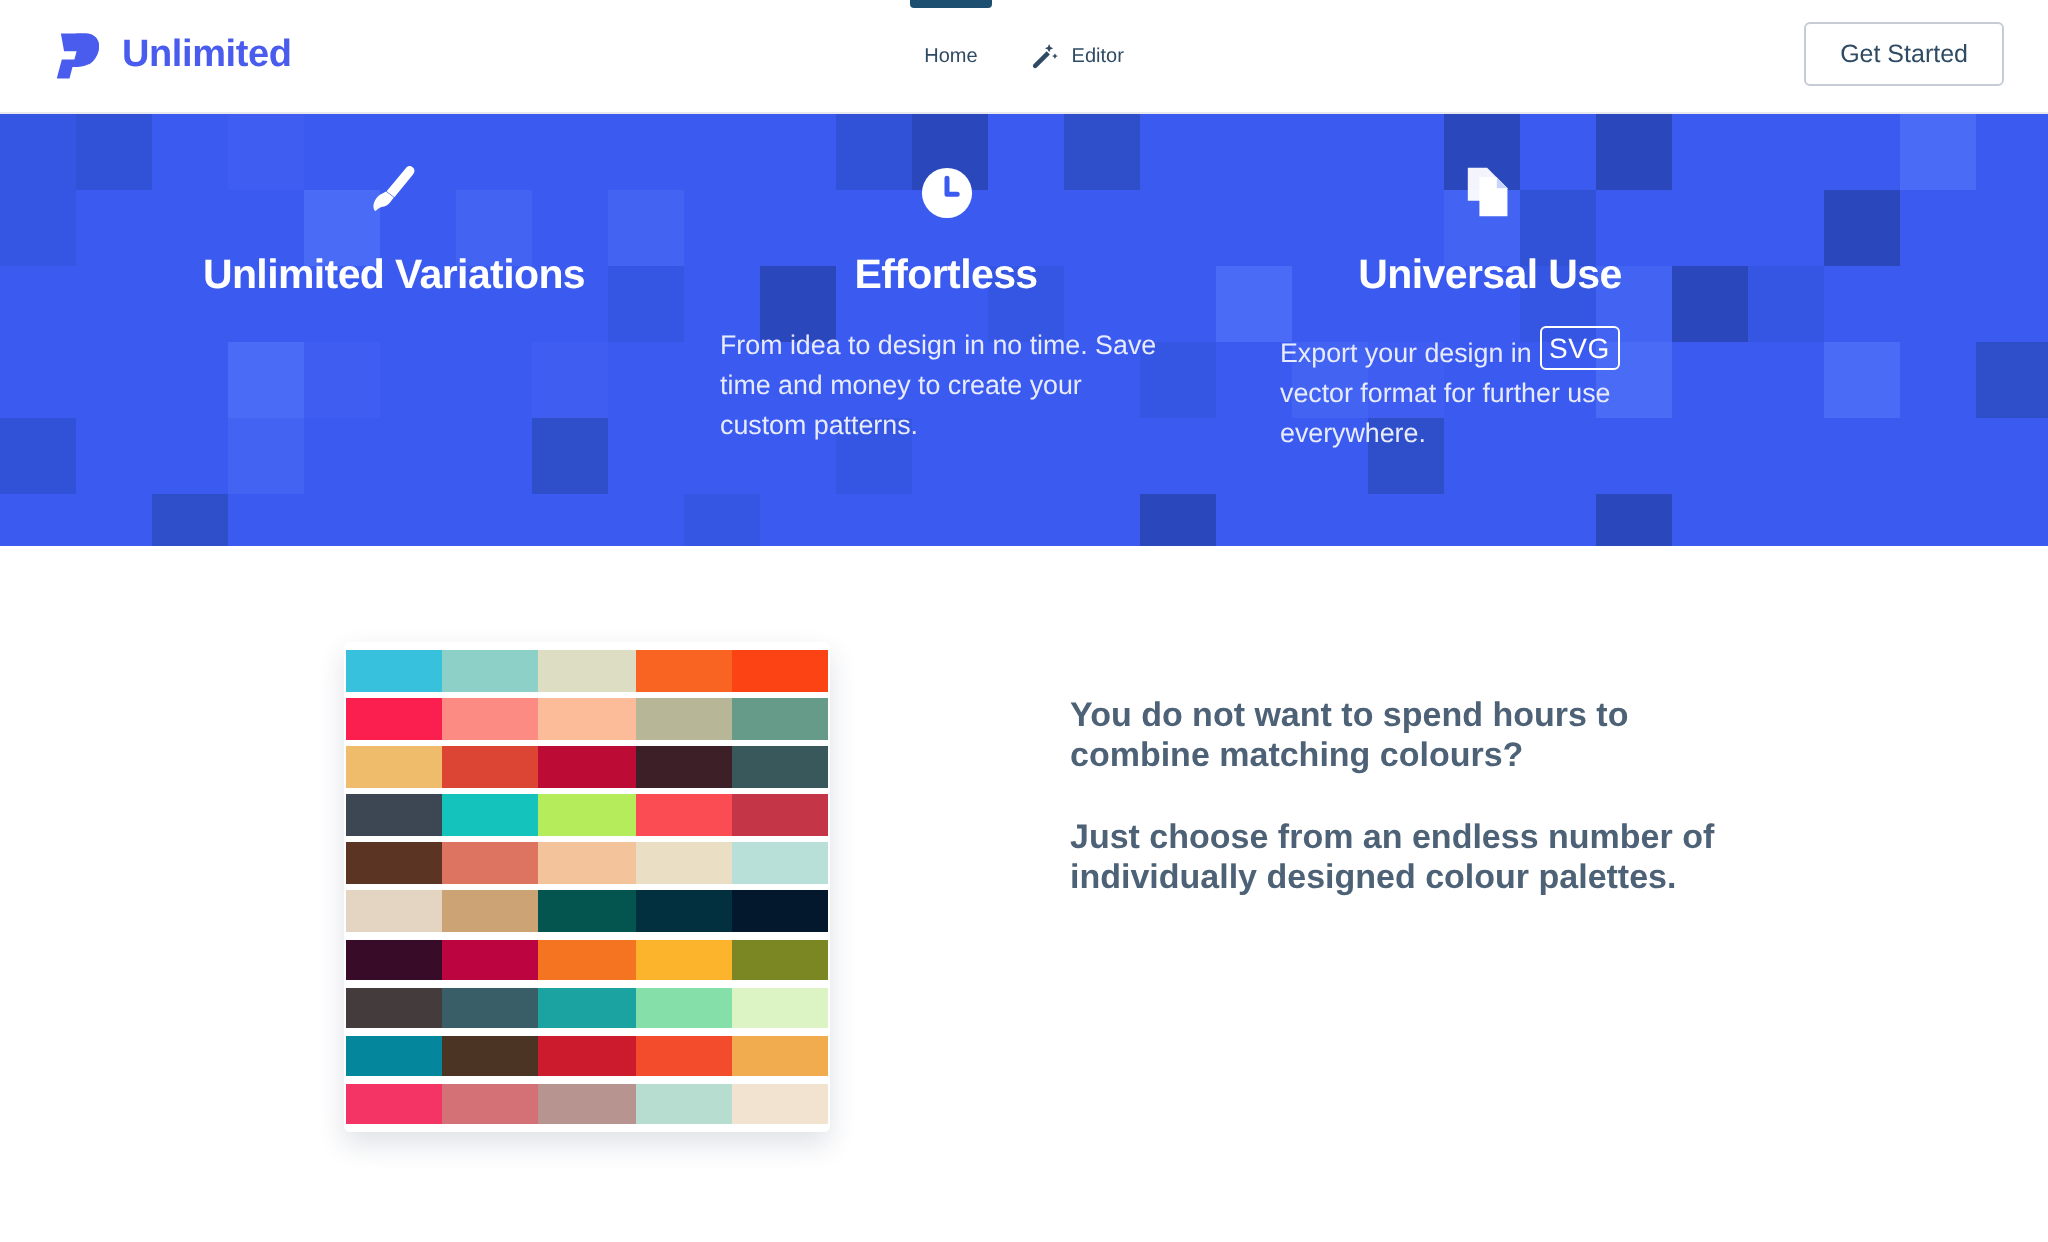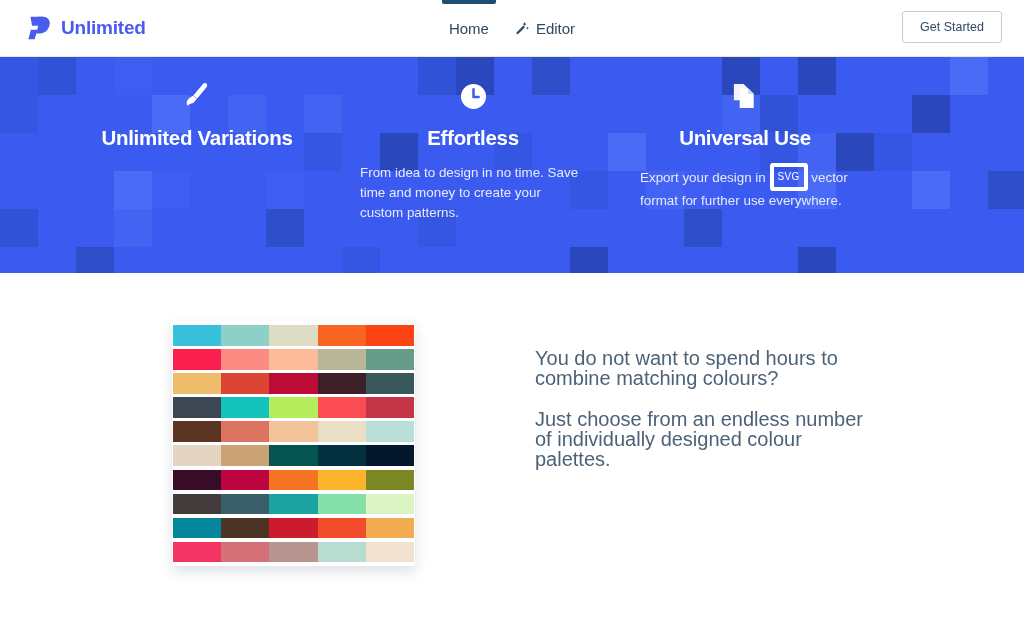--- a/index.html
+++ b/index.html
@@ -22,21 +22,21 @@
   .brand { display: flex; align-items: center; gap: 9px; margin-left: 22px; }
   .brand-logo { width: 30px; height: 30px; display:block; }
   .brand-name {
     font-size: 19px; font-weight: bold; color: #4a5cee; letter-spacing: -0.2px;
   }
 
   .nav { position:absolute; left: 0; right:0; top:0; height:57px;
          display:flex; align-items:center; justify-content:center; gap: 26px; }
   .nav-item {
     position: relative; height: 57px; display:flex; align-items:center; gap:6px;
-    font-size: 15px; color: #2f4a63; cursor: pointer;
+    font-size: 10px; color: #2f4a63; cursor: pointer;
   }
   .nav-item .wand { width: 15px; height: 15px; display:block; }
   .nav-item.active::before {
     content:""; position:absolute; left: -7px; right:-7px; top: 0; height: 4px;
     background: #1d5070; border-radius: 0 0 2px 2px;
   }
   .cta {
     position:absolute; right: 22px; top: 11px;
     padding: 8px 17px; font-size: 12.5px; color:#2f4a63;
     border: 1px solid #c6ccd6; border-radius: 3px; background:#fff; cursor:pointer;
@@ -59,22 +59,22 @@
   .feature-icon { height: 34px; display:flex; align-items:center; justify-content:center; }
   .feature-icon svg { display:block; }
   .feature-title {
     text-align:center; color:#fff; font-size: 20.5px; font-weight: bold;
     margin-top: 13px; letter-spacing: -0.3px;
   }
   .feature-desc {
     color: #e7ebfd; font-size: 13.4px; line-height: 20px; margin-top: 13px;
   }
   .svg-badge {
-    display:inline-block; border:4px solid #ffffff; border-radius:3px;
-    padding: 0px 4px; font-size: 10px; letter-spacing: .3px;
+    display:inline-block; border:1px solid #ffffff; border-radius:3px;
+    padding: 0px 4px; font-size: 14px; letter-spacing: .3px;
     vertical-align: 2px; color:#ffffff;
   }
 
   
   .section {
     position: relative; display:flex; padding: 48px 0 0 0;
   }
   .palette-card {
     position: relative;
     margin-left: 172px;
@@ -88,21 +88,21 @@
   .pal-row:last-child { margin-bottom: 0; }
   .pal-sw { flex: 1 1 0; height: 100%; }
 
   .copy { margin-left: 120px; width: 330px; padding-top: 12px; }
   .copy h2 {
     font-size: 27px; line-height: 30px; color: #17336b; font-weight: bold;
     letter-spacing: -0.6px;
   }
   .copy h2 .accent { color: #3b5bf0; }
   .copy p {
-    font-size: 20px; line-height: 20px; color: #4d6276; margin-top: 15px;
+    font-size: 17px; line-height: 20px; color: #4d6276; margin-top: 15px; font-weight: bold;
   }
   .copy p.second { margin-top: 21px; }
 </style>
 </head>
 <body>
 
 <div class="page">
 
   <div class="header">
 

